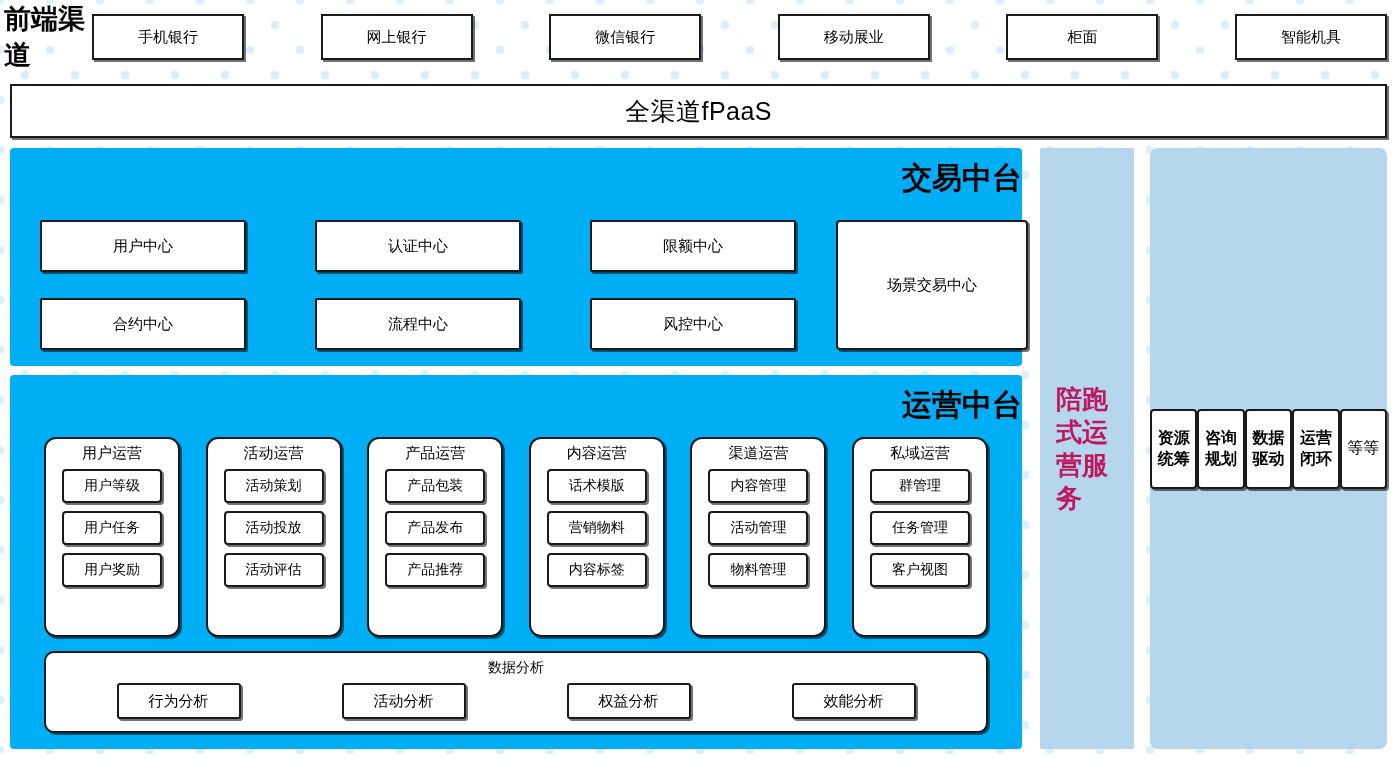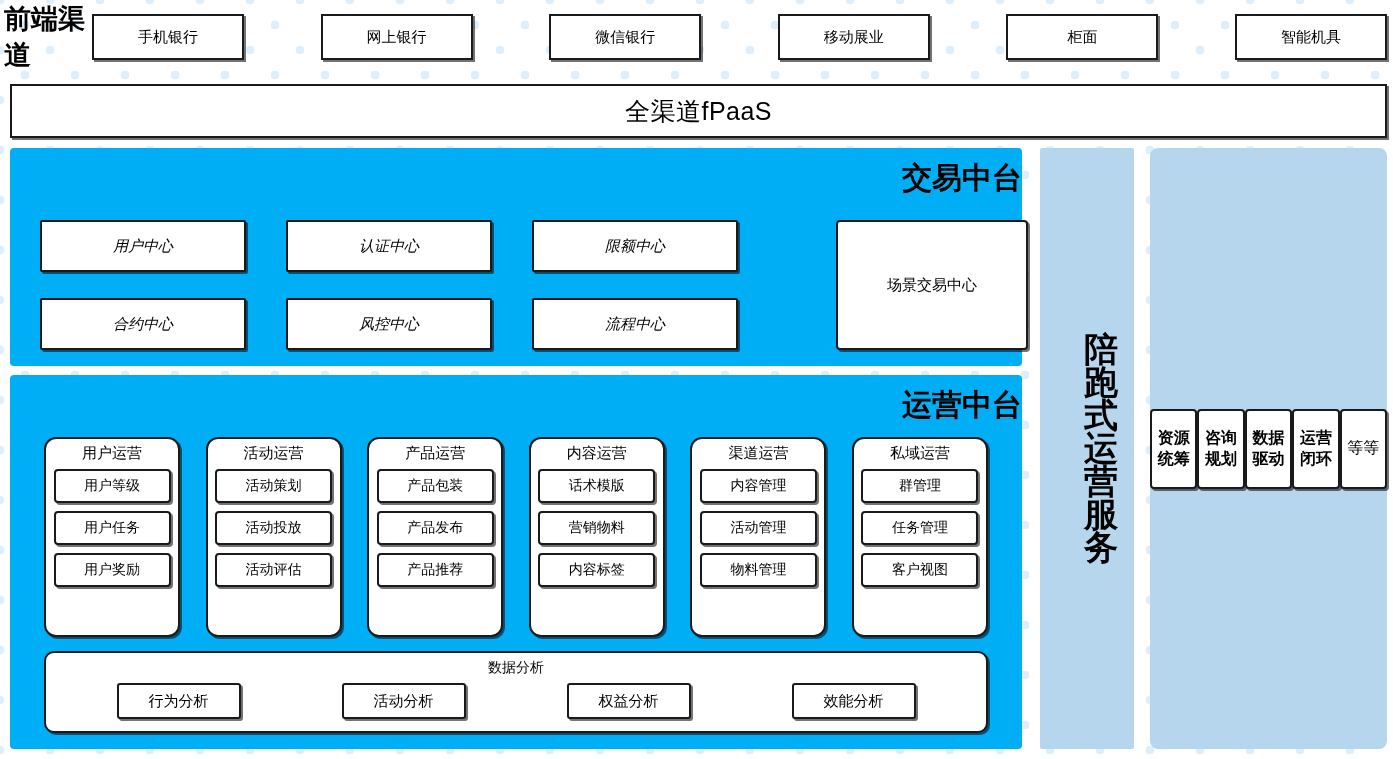--- a/index.html
+++ b/index.html
@@ -123,22 +123,21 @@
     left: 30px; top: 72px;
     width: 952px; height: 130px;
     display: flex;
     gap: 0px;
   }
   .trade-grid {
     flex: 0 0 760px;
     display: grid;
     grid-template-columns: repeat(3, 206px);
     grid-template-rows: 52px 52px;
-    gap: 26px 40px;
-    font-style: italic;
+    gap: 26px 69px;
   }
   .trade-box { font-size: 15px; border-radius: 2px; }
   .scene-box {
     flex: 0 0 auto;
     width: 192px;
     height: 130px;
     margin-left: 36px;
     font-size: 15px;
     border-radius: 4px;
   }
@@ -162,21 +161,21 @@
     flex-direction: column;
     align-items: center;
     padding-top: 5px;
   }
   .ops-group-title {
     font-size: 15px;
     color: #000;
     margin-bottom: 6px;
   }
   .ops-item {
-    width: 117px;
+    width: 100px;
     height: 34px;
     margin-bottom: 8px;
     font-size: 14px;
     border-radius: 4px;
     border-width: 2px;
   }
 
   
   .data-strip {
     position: absolute;
@@ -213,25 +212,25 @@
     position: absolute;
     left: 1030px; top: 0;
     width: 94px; height: 601px;
     background: #b6d6ee;
     border-radius: 2px;
     display: flex;
     align-items: center;
     justify-content: center;
   }
   .service-text {
-    font-size: 34px;
+    font-size: 26px;
     font-weight: bold;
     line-height: 33px;
-    text-align: right;
-    color: #000000;
+    text-align: left;
+    color: #be185d;
     width: 62px;
     word-break: break-all;
     font-family: "Liberation Sans", "DejaVu Sans", sans-serif;
   }
 
   
   .right-col {
     position: absolute;
     left: 1140px; top: 0;
     width: 237px; height: 601px;
@@ -275,22 +274,22 @@
     <div class="left-col">
 
       <div class="cyan-panel" id="panel-trade">
         <div class="panel-title">交易中台</div>
         <div class="trade-inner">
           <div class="trade-grid">
             <div class="wbox trade-box">用户中心</div>
             <div class="wbox trade-box">认证中心</div>
             <div class="wbox trade-box">限额中心</div>
             <div class="wbox trade-box">合约中心</div>
+            <div class="wbox trade-box">流程中心</div>
             <div class="wbox trade-box">风控中心</div>
-            <div class="wbox trade-box">流程中心</div>
           </div>
           <div class="wbox scene-box">场景交易中心</div>
         </div>
       </div>
 
       <div class="cyan-panel" id="panel-ops">
         <div class="panel-title">运营中台</div>
 
         <div class="ops-groups">
 

